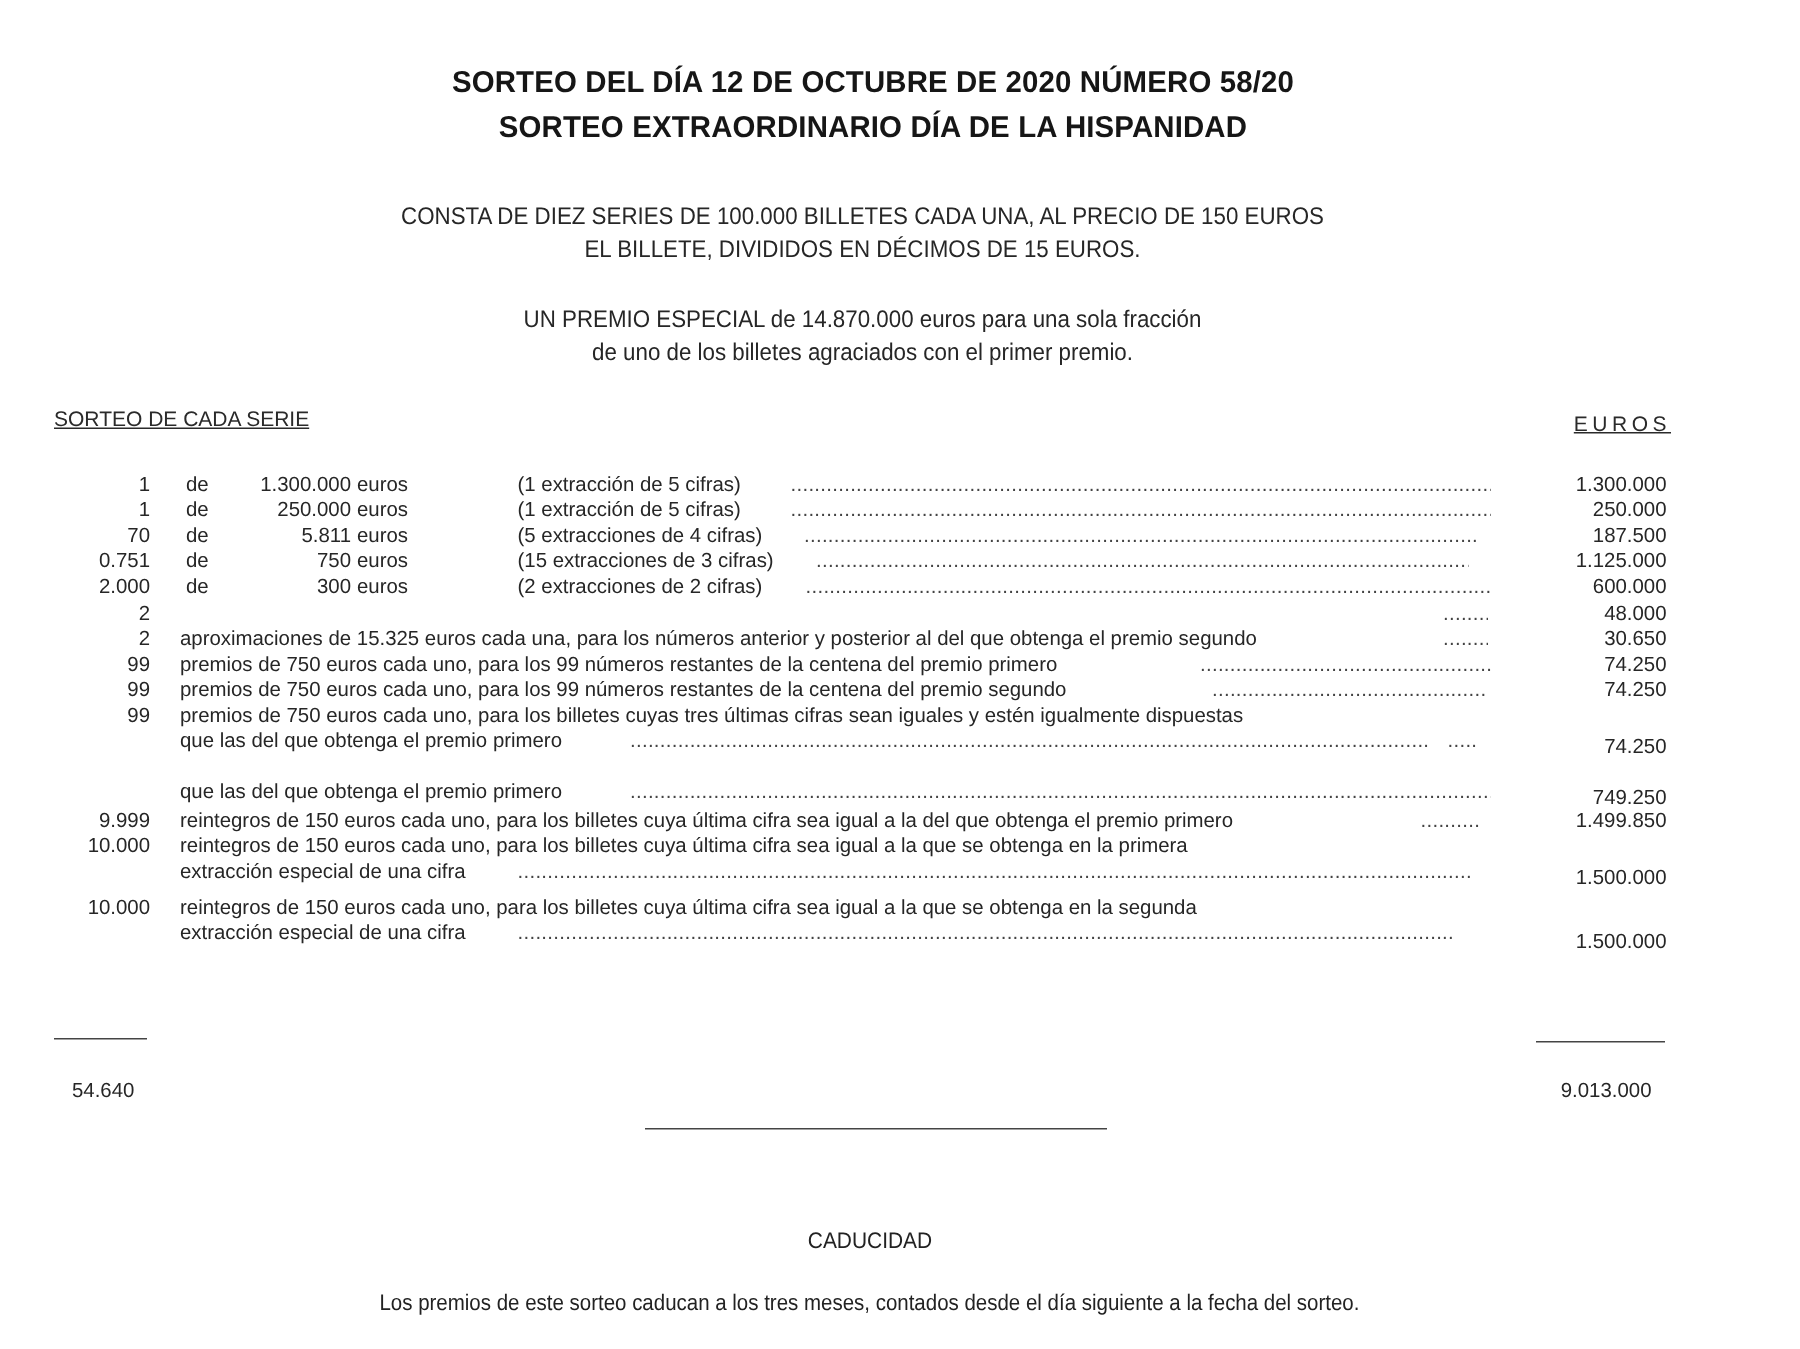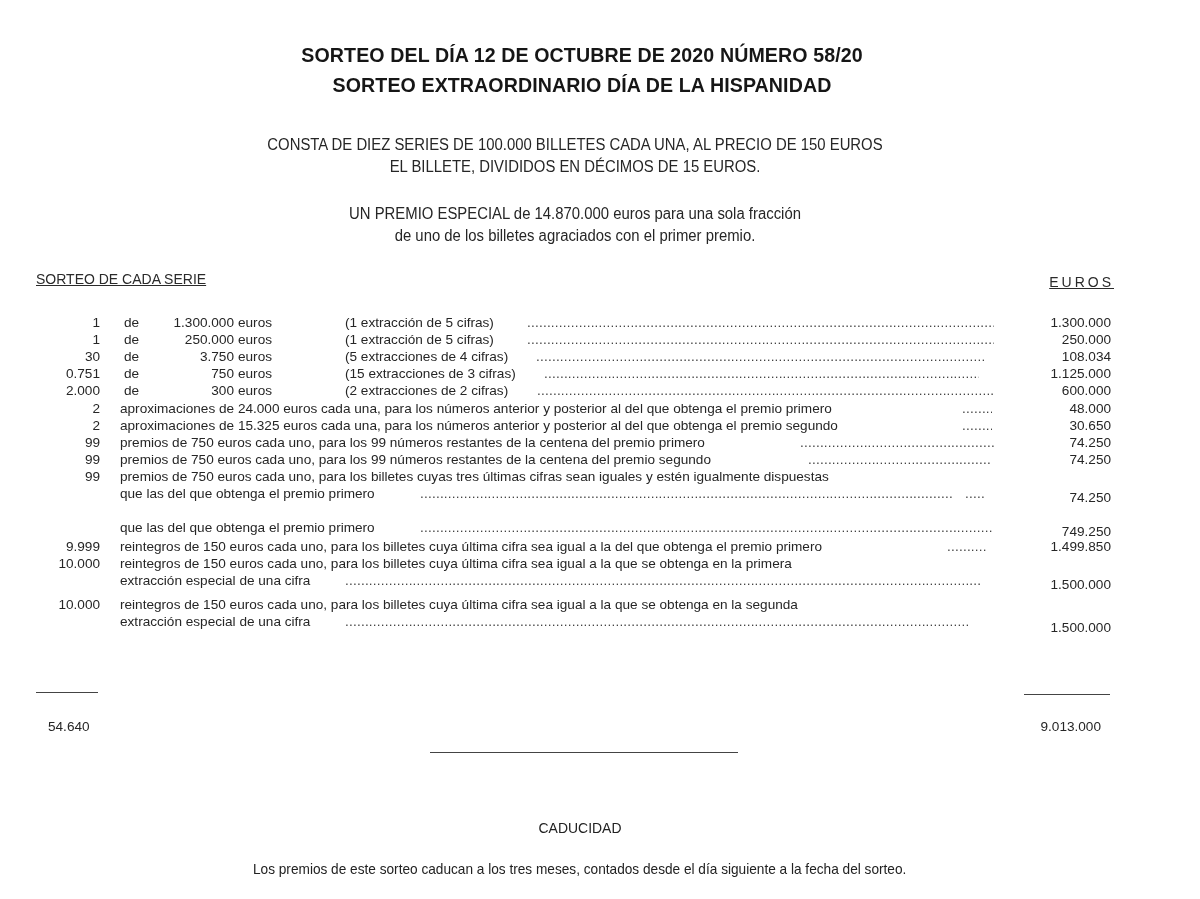--- a/index.html
+++ b/index.html
@@ -157,27 +157,27 @@
   <div class="row" style="top:331px">
     <span class="count">1</span>
     <span class="de">de</span>
     <span class="val">250.000</span>
     <span class="unit">euros</span>
     <span class="desc">(1 extracción de 5 cifras)</span>
     <span class="dots" style="left:527px;width:467px">........................................................................................................................................................................</span>
     <span class="amount">250.000</span>
   </div>
   <div class="row" style="top:348px">
-    <span class="count">30</span>
-    <span class="de">de</span>
-    <span class="val">3.750</span>
+    <span class="count">70</span>
+    <span class="de">de</span>
+    <span class="val">5.811</span>
     <span class="unit">euros</span>
     <span class="desc">(5 extracciones de 4 cifras)</span>
     <span class="dots" style="left:536px;width:448px">........................................................................................................................................................................</span>
-    <span class="amount">108.034</span>
+    <span class="amount">187.500</span>
   </div>
   <div class="row" style="top:365px">
     <span class="count">0.751</span>
     <span class="de">de</span>
     <span class="val">750</span>
     <span class="unit">euros</span>
     <span class="desc">(15 extracciones de 3 cifras)</span>
     <span class="dots" style="left:544px;width:435px">........................................................................................................................................................................</span>
     <span class="amount">1.125.000</span>
   </div>
@@ -186,21 +186,20 @@
     <span class="de">de</span>
     <span class="val">300</span>
     <span class="unit">euros</span>
     <span class="desc">(2 extracciones de 2 cifras)</span>
     <span class="dots" style="left:537px;width:457px">........................................................................................................................................................................</span>
     <span class="amount">600.000</span>
   </div>
 
   <div class="row" style="top:400px">
     <span class="count">2</span>
-    <span class="text">aproximaciones de 24.000 euros cada una, para los números anterior y posterior al del que obtenga el premio primero</span>
     <span class="dots" style="left:962px;width:30px">..........</span>
     <span class="amount">48.000</span>
   </div>
   <div class="row" style="top:417px">
     <span class="count">2</span>
     <span class="text">aproximaciones de 15.325 euros cada una, para los números anterior y posterior al del que obtenga el premio segundo</span>
     <span class="dots" style="left:962px;width:30px">..........</span>
     <span class="amount">30.650</span>
   </div>
   <div class="row" style="top:434px">

